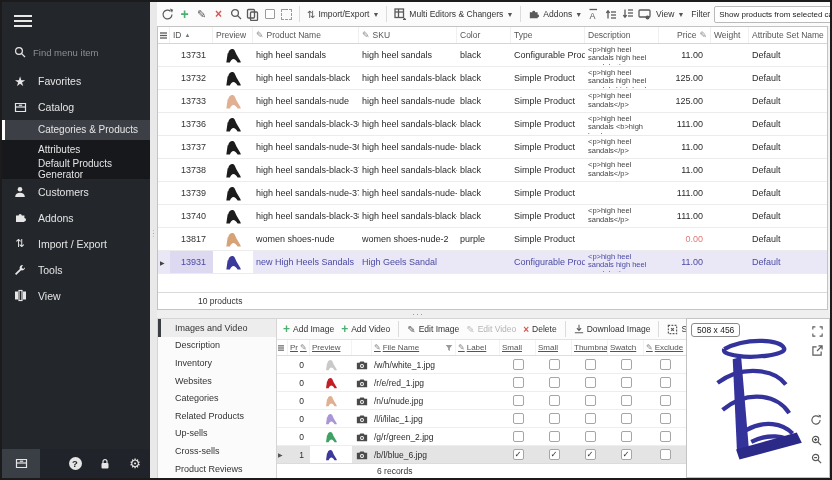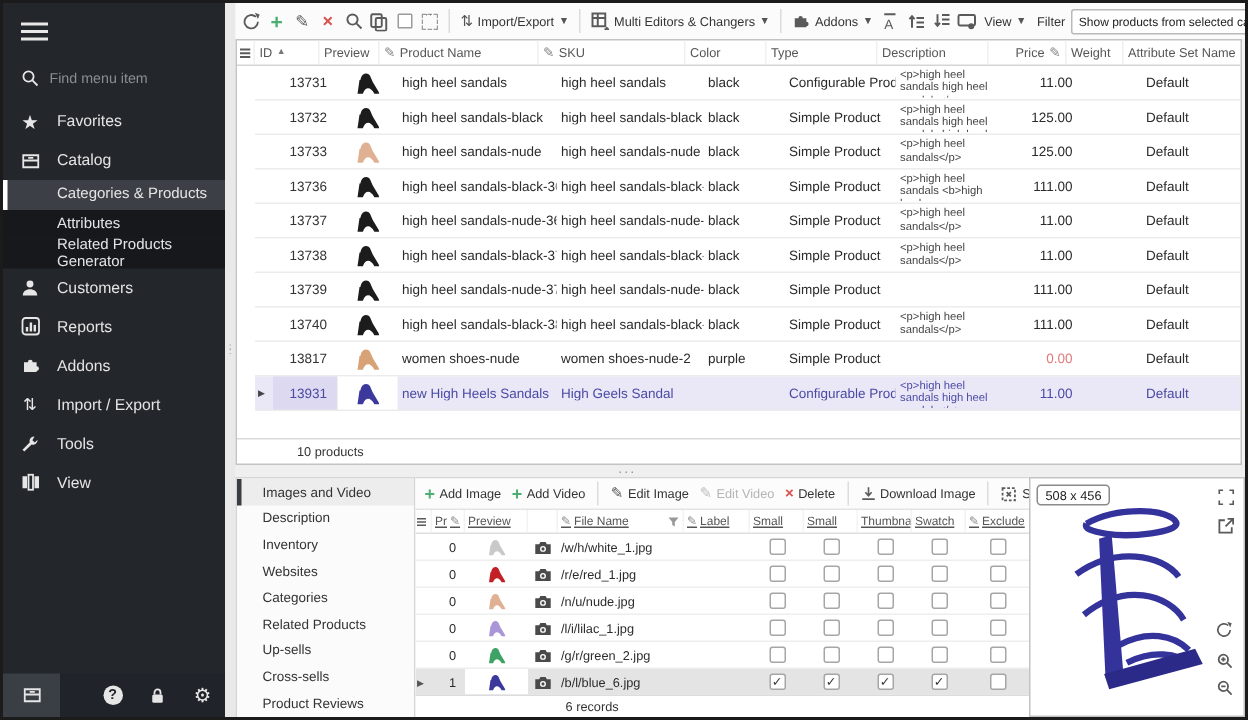--- a/index.html
+++ b/index.html
@@ -47,21 +47,21 @@
   .dbox { width:11px; height:11px; border:1px dashed #9a9a9a; border-radius:1px; position:relative; }
   .dbox:after { content:"··"; position:absolute; top:-5px; left:1px; font-size:8px; color:#777; }
 
   
   .pwrap { margin:0 2px 0 0; border:1px solid #c3c3c3; background:#fff; height:284px; display:flex; flex-direction:column; }
   .phead, .prow { display:grid; grid-template-columns:12px 43px 40px 106px 98px 54px 74px 74px 52px 38px 1fr; align-items:center; }
   .phead { height:17px; border-bottom:1px solid #d5d5d5; font-size:8.5px; color:#555; flex:none; }
   .phead > div { padding:0 3px; display:flex; align-items:center; gap:3px; height:100%; border-right:1px solid #f0f0f0; overflow:hidden; }
   .phead .hpencil { font-size:9px; color:#888; }
   .sortic { font-size:6px; color:#777; }
-  .pbody { flex:1; overflow:hidden;margin-left:12px; }
+  .pbody { flex:1; overflow:hidden; }
   .prow { height:23px; border-bottom:1px solid #ececec; font-size:9px; color:#2b2b2b; cursor:pointer; }
   .prow .c { padding:0 3px; overflow:hidden; white-space:nowrap; }
   .prow .cid { text-align:right; padding-right:7px; color:#333; }
   .prow .cprev { display:flex; justify-content:center; }
   .prow .cdesc { font-size:7.5px; color:#444; white-space:normal; line-height:1.15; max-height:19px; }
   .prow .cprice { text-align:right; padding-right:8px; }
   .prow .cprice.zero { color:#e07a7a; }
   .prow .marker { font-size:6px; color:#555; visibility:hidden; padding-left:2px; }
   .prow.sel { background:#eae8f6; }
   .prow.sel .c { color:#4b4aa5; }
@@ -147,41 +147,30 @@
         </span>
         <span>Catalog</span>
       </div>
       <div class="nav-item sub sel">
         <span>Categories &amp; Products</span>
       </div>
       <div class="nav-item sub">
         <span>Attributes</span>
       </div>
       <div class="nav-item sub">
-        <span>Related Products Generator</span>
+        <span>Default Products Generator</span>
       </div>
       <div class="nav-item">
         <span class="nic">
           <svg width="12" height="12" viewBox="0 0 12 12">
               <circle cx="6" cy="3.3" r="2.3" fill="#e6e6e6"></circle>
               <path d="M1.2 11c0-2.8 2.1-4.2 4.8-4.2s4.8 1.4 4.8 4.2z" fill="#e6e6e6"></path>
             </svg>
         </span>
         <span>Customers</span>
-      </div>
-      <div class="nav-item">
-        <span class="nic">
-          <svg width="13" height="13" viewBox="0 0 13 13">
-              <rect class="sic" x="1" y="1" width="11" height="11" rx="2"></rect>
-              <rect x="3.2" y="7" width="1.6" height="3" fill="#e6e6e6"></rect>
-              <rect x="5.8" y="4" width="1.6" height="6" fill="#e6e6e6"></rect>
-              <rect x="8.4" y="5.6" width="1.6" height="4.4" fill="#e6e6e6"></rect>
-            </svg>
-        </span>
-        <span>Reports</span>
       </div>
       <div class="nav-item">
         <span class="nic">
           <svg width="13" height="13" viewBox="0 0 13 13">
               <path d="M2 4.5h2.6a1.6 1.6 0 1 1 3.2 0H10.4v2.6a1.6 1.6 0 1 1 0 3.2V11H2z" fill="#e6e6e6"></path>
             </svg>
         </span>
         <span>Addons</span>
       </div>
       <div class="nav-item">

